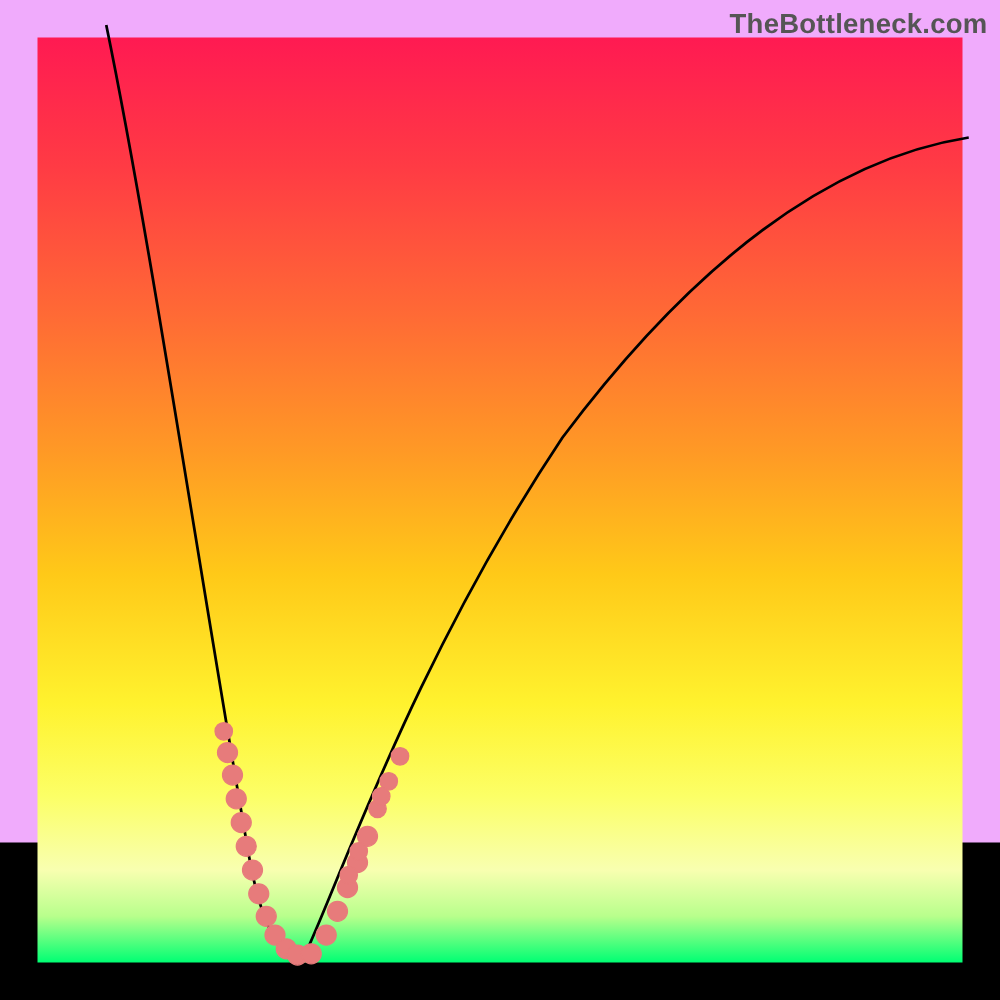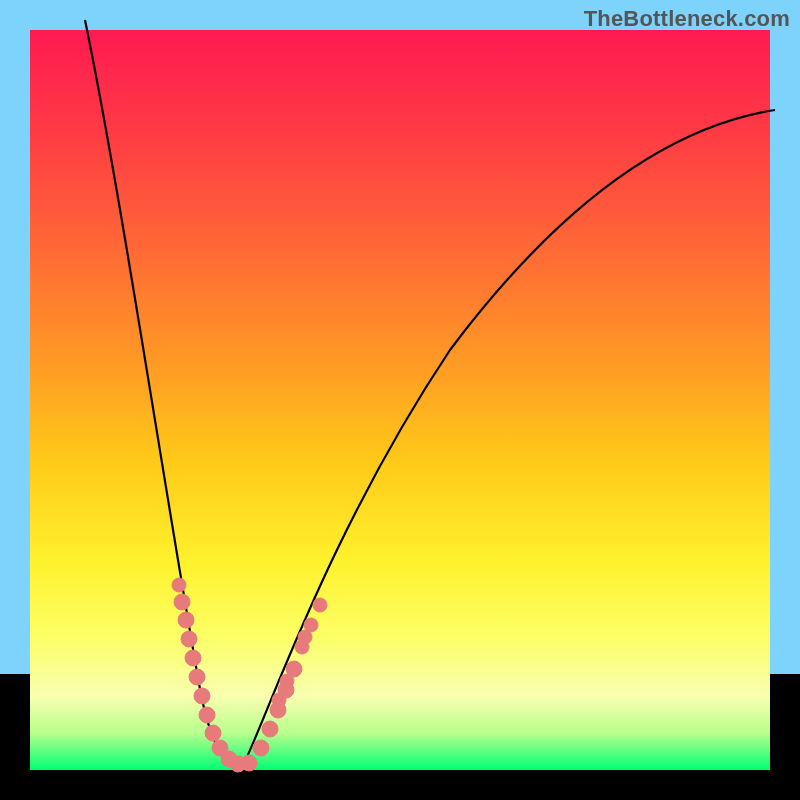--- a/index.html
+++ b/index.html
@@ -8,21 +8,21 @@
     width: 800px;
     height: 800px;
     overflow: hidden;
     background: #000;
     font-family: Arial, Helvetica, sans-serif;
   }
   .frame {
     position: relative;
     width: 800px;
     height: 674px;
-    background: #7dd3fc;
+    background: #f0abfc;
   }
   .plot-area {
     position: absolute;
     left: 30px;
     top: 30px;
     width: 740px;
     height: 740px;
     
     background: linear-gradient(
       to bottom,

